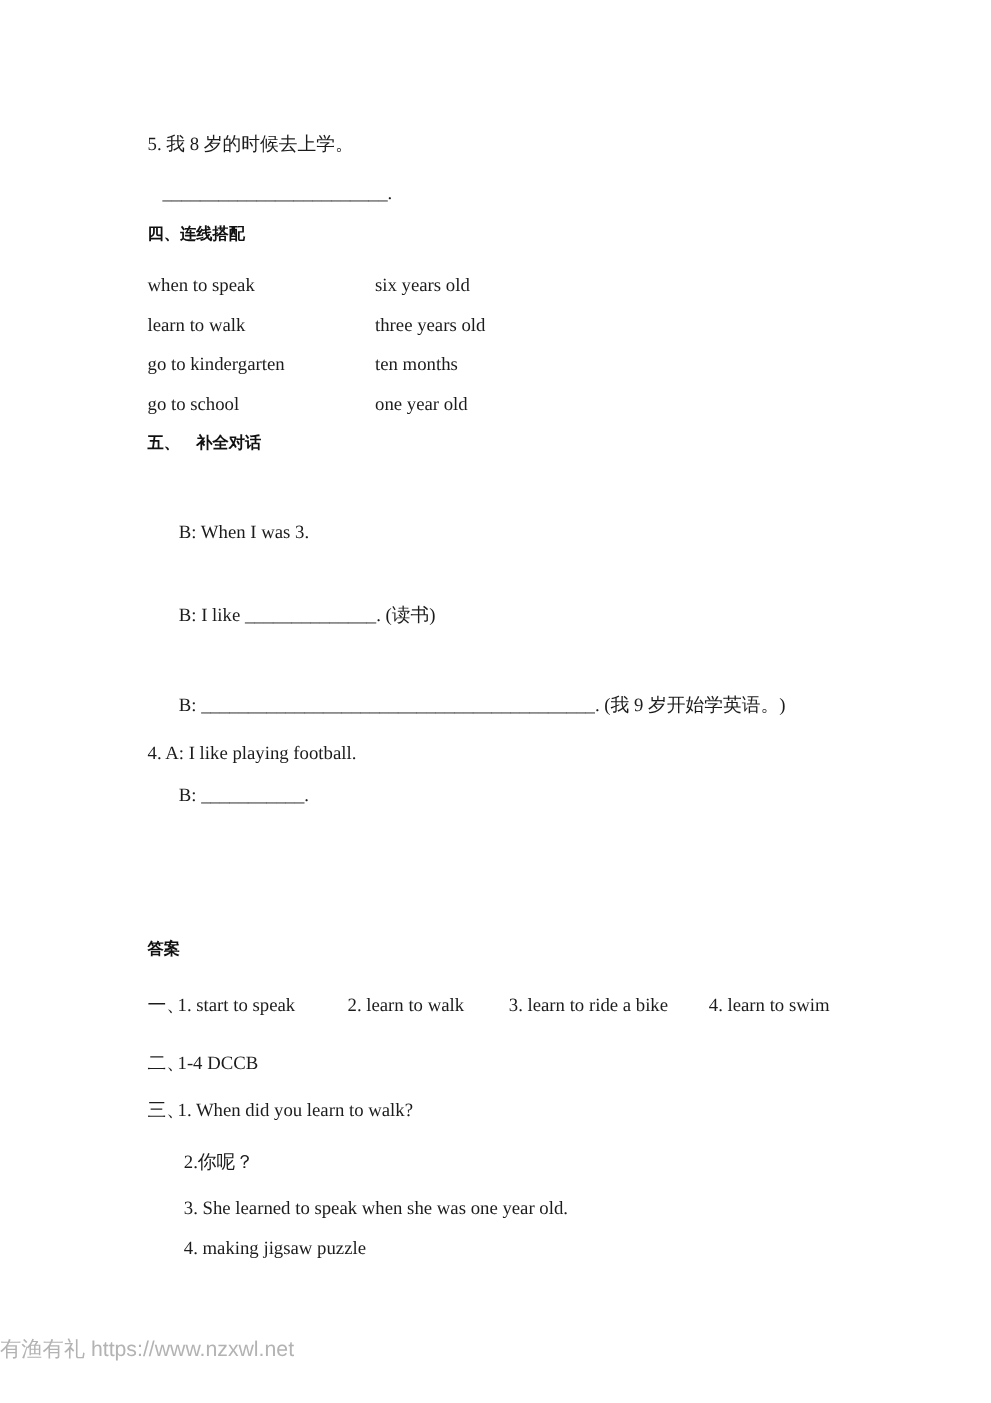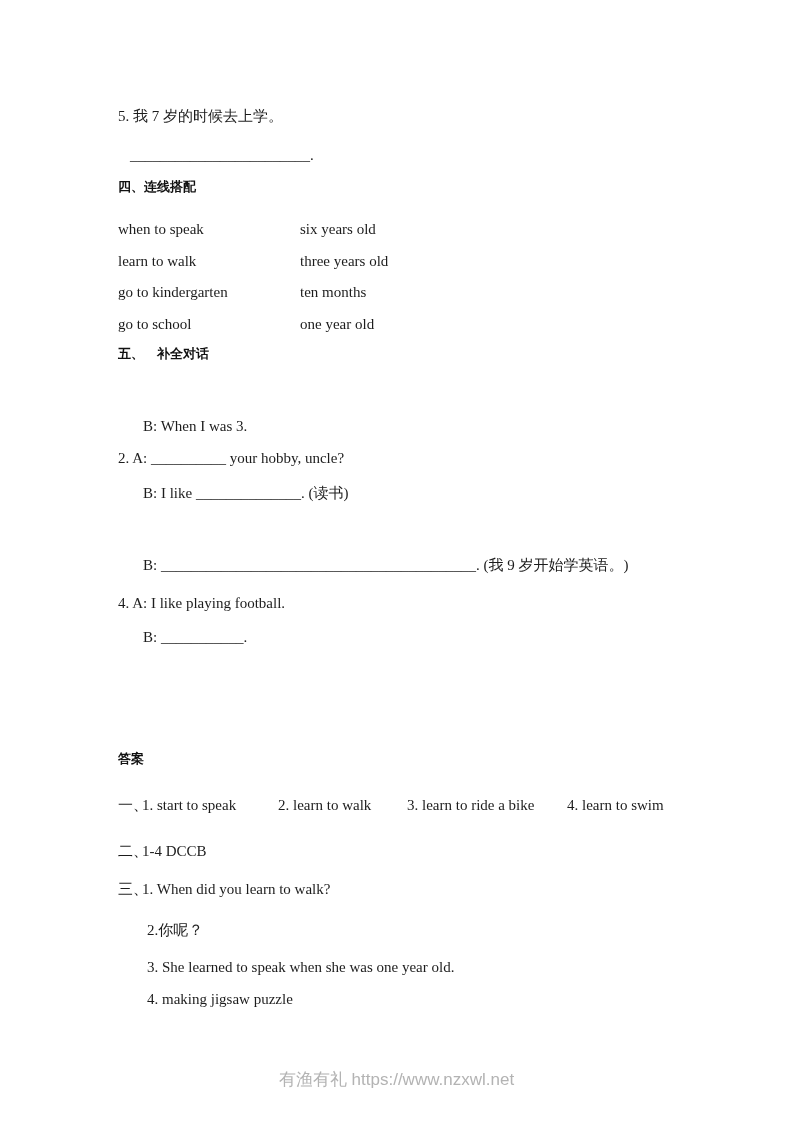--- a/index.html
+++ b/index.html
@@ -53,32 +53,32 @@
   }
   .ans-cell {
     position: absolute;
     white-space: nowrap;
   }
   .footer {
     position: absolute;
     top: 1068px;
     left: 0;
     width: 100%;
-    text-align: center;
+    text-align: left;
     font-family: "Liberation Sans", "DejaVu Sans", sans-serif;
     font-size: 17px;
     color: #b3b3b3;
   }
 </style>
 </head>
 <body>
 
 <div class="page">
 
-  <div class="abs body-text" style="left:118px; top:107px">5. 我 7 岁的时候去上学。</div>
+  <div class="abs body-text" style="left:118px; top:107px">5. 我 8 岁的时候去上学。</div>
   <div class="abs body-text" style="left:130px; top:146px">________________________.</div>
 
   <div class="abs heading" style="left:118px; top:176px">四、连线搭配</div>
 
   <div class="abs body-text match-row" style="top:220px">
     <span class="match-left">when to speak</span>
     <span class="match-right">six years old</span>
   </div>
   <div class="abs body-text match-row" style="top:252px">
     <span class="match-left">learn to walk</span>
@@ -89,21 +89,20 @@
     <span class="match-right">ten months</span>
   </div>
   <div class="abs body-text match-row" style="top:315px">
     <span class="match-left">go to school</span>
     <span class="match-right">one year old</span>
   </div>
 
   <div class="abs heading" style="left:118px; top:343px">五、　补全对话</div>
 
   <div class="abs body-text" style="left:143px; top:417px">B: When I was 3.</div>
-  <div class="abs body-text" style="left:118px; top:449px">2. A: __________ your hobby, uncle?</div>
   <div class="abs body-text" style="left:143px; top:484px">B: I like ______________. (读书)</div>
   <div class="abs body-text" style="left:143px; top:556px">B: __________________________________________. (我 9 岁开始学英语。)</div>
   <div class="abs body-text" style="left:118px; top:594px">4. A: I like playing football.</div>
   <div class="abs body-text" style="left:143px; top:628px">B: ___________.</div>
 
   <div class="abs heading" style="left:118px; top:748px">答案</div>
 
   <div class="abs body-text ans-row" style="top:796px">
     <span class="ans-cell" style="left:0">一、</span>
     <span class="ans-cell" style="left:24px">1. start to speak</span>

